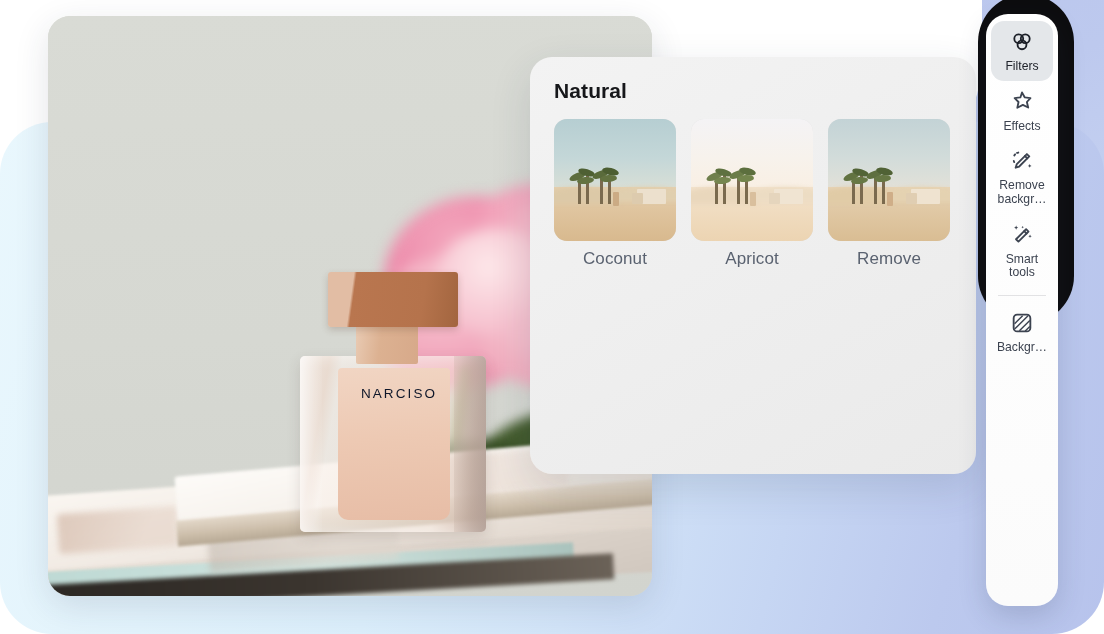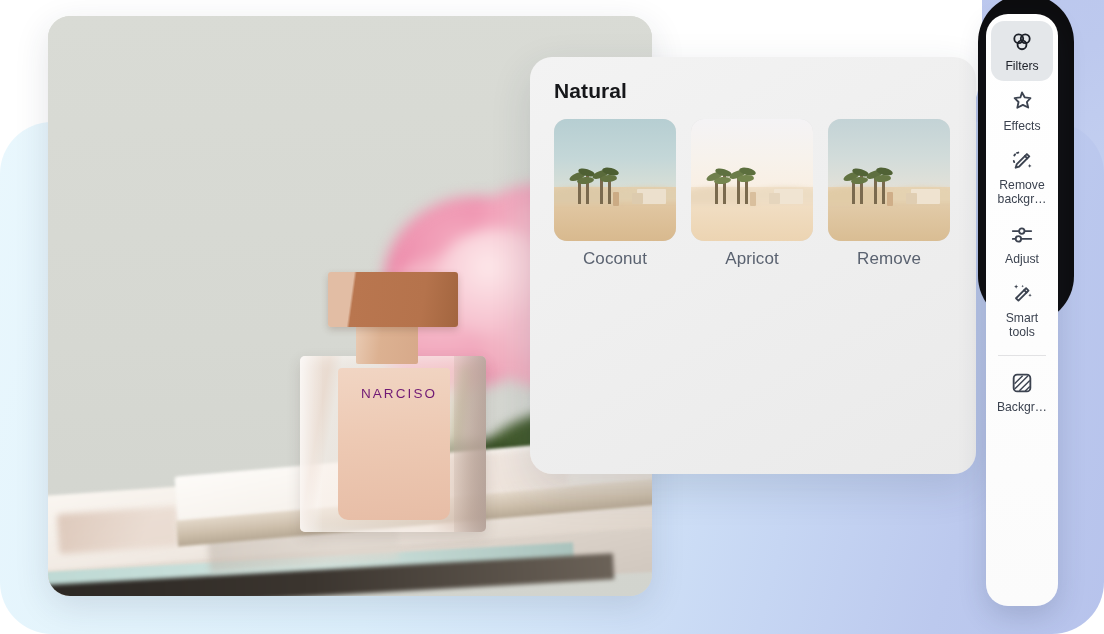--- a/index.html
+++ b/index.html
@@ -152,21 +152,21 @@
     background: linear-gradient(90deg, rgba(190,170,158,0.25), rgba(150,128,118,0.55));
     border-radius: 0 5px 5px 0;
   }
   .brand {
     position: absolute; left: 60px; top: 114px;
     width: 110px;
     text-align: center;
     font-family: "Liberation Sans", sans-serif;
     font-size: 13.5px;
     letter-spacing: 2.1px;
-    color: #701a75;
+    color: #0f172a;
     font-weight: 400;
   }
 
   
   .mag-stack { position: absolute; left: 0; bottom: 0; width: 604px; height: 150px; }
   .mag {
     position: absolute;
     border-radius: 3px;
     filter: blur(1.6px);
   }
@@ -561,31 +561,20 @@
           <path d="M14.7 7.4l2.2 2.2"></path>
           <path d="M8.6 4.2a5.4 5.4 0 00-4.3 4.3" stroke-dasharray="1.2 2.2"></path>
           <path d="M4.4 11.9a5.4 5.4 0 001.4 2.5" stroke-dasharray="1.2 2.2"></path>
           <path d="M19.1 14.8l.5 1.2 1.2.5-1.2.5-.5 1.2-.5-1.2-1.2-.5 1.2-.5z" fill="#3c4350" stroke="none"></path>
         </svg>
       </span>
       <span class="tlabel">Remove
 backgr…</span>
     </div>
 
-    <div class="tool">
-      <span class="ticon">
-        <svg viewBox="0 0 24 24" width="26" height="26" fill="none" stroke="#3c4350" stroke-width="1.7" stroke-linecap="round">
-          <path d="M3.5 8.4h5.3M14.6 8.4h5.9"></path>
-          <circle cx="11.8" cy="8.4" r="2.5"></circle>
-          <path d="M3.5 15.6h2.3M11.6 15.6h8.9"></path>
-          <circle cx="8.7" cy="15.6" r="2.5"></circle>
-        </svg>
-      </span>
-      <span class="tlabel">Adjust</span>
-    </div>
 
     <div class="tool">
       <span class="ticon">
         <svg viewBox="0 0 24 24" width="26" height="26" fill="none" stroke="#3c4350" stroke-width="1.7" stroke-linecap="round" stroke-linejoin="round">
           <path d="M15.8 6.6l2.2 2.2L8.7 18.1l-2.2-2.2z"></path>
           <path d="M14 8.4l2.2 2.2"></path>
           <path d="M6.6 3.3l.55 1.35L8.5 5.2l-1.35.55L6.6 7.1l-.55-1.35L4.7 5.2l1.35-.55z" fill="#3c4350" stroke="none"></path>
           <path d="M19.4 11.6l.45 1.1 1.1.45-1.1.45-.45 1.1-.45-1.1-1.1-.45 1.1-.45z" fill="#3c4350" stroke="none"></path>
           <path d="M12.6 3.6l.35.85.85.35-.85.35-.35.85-.35-.85-.85-.35.85-.35z" fill="#3c4350" stroke="none"></path>
         </svg>

